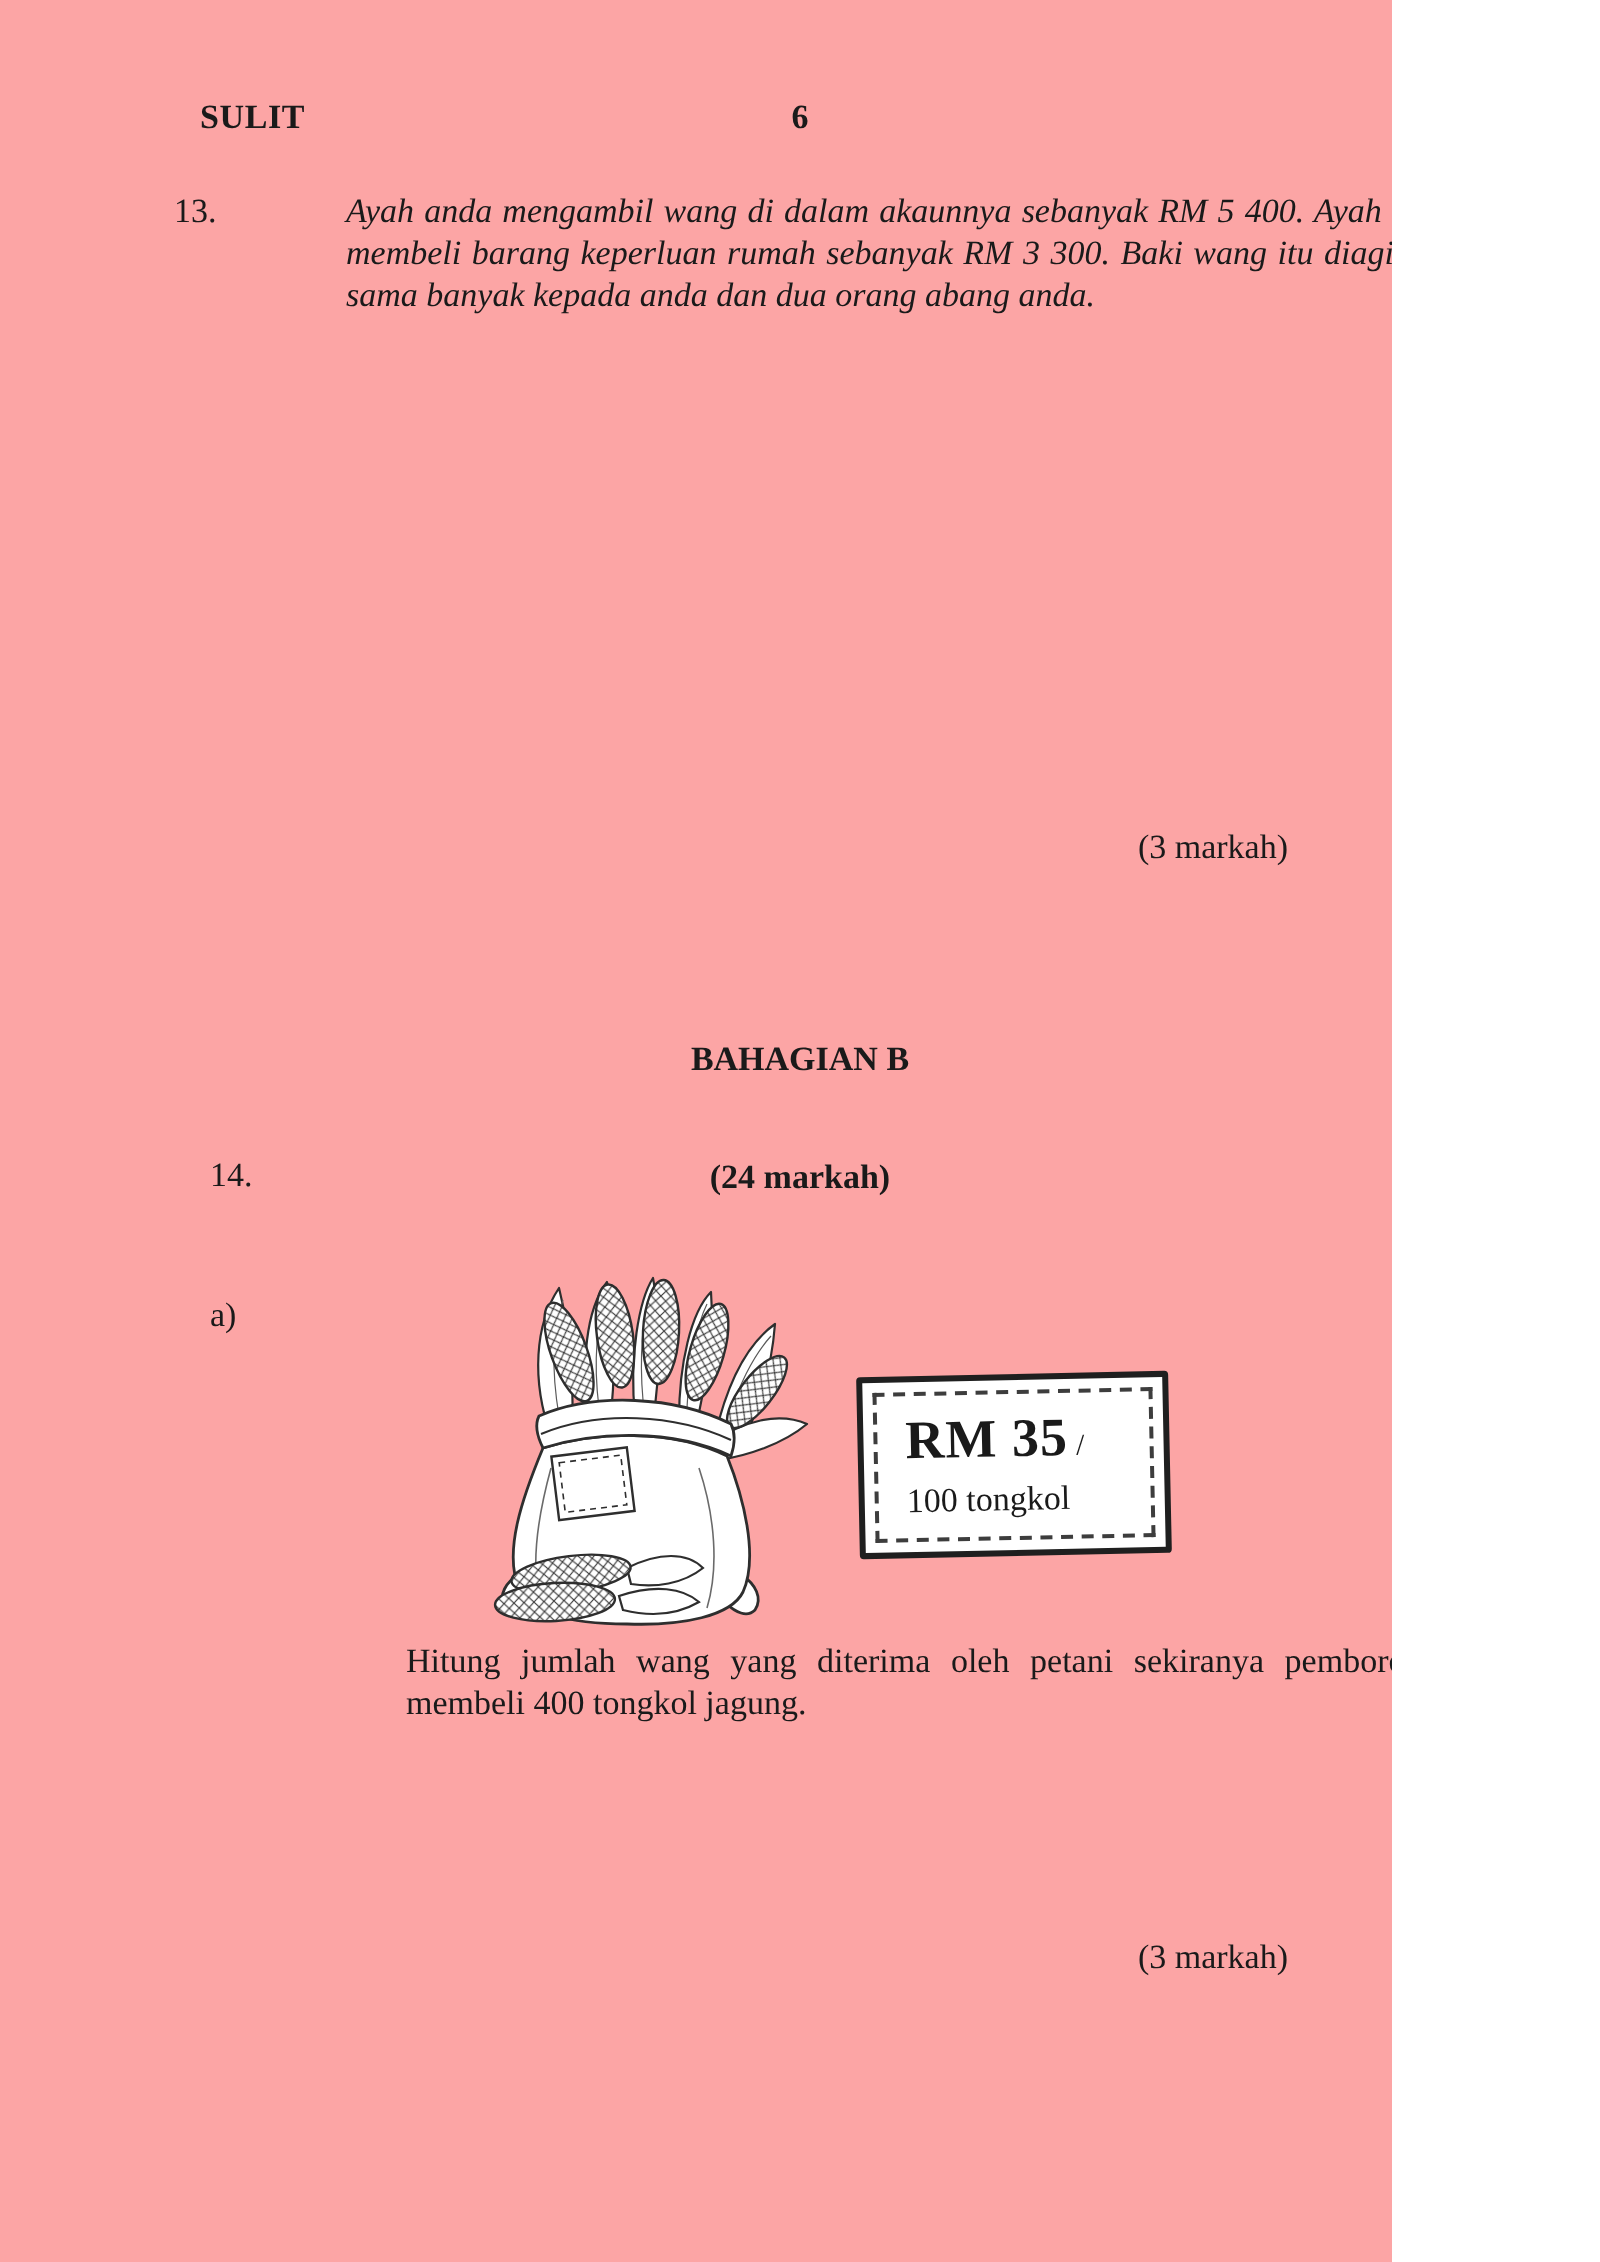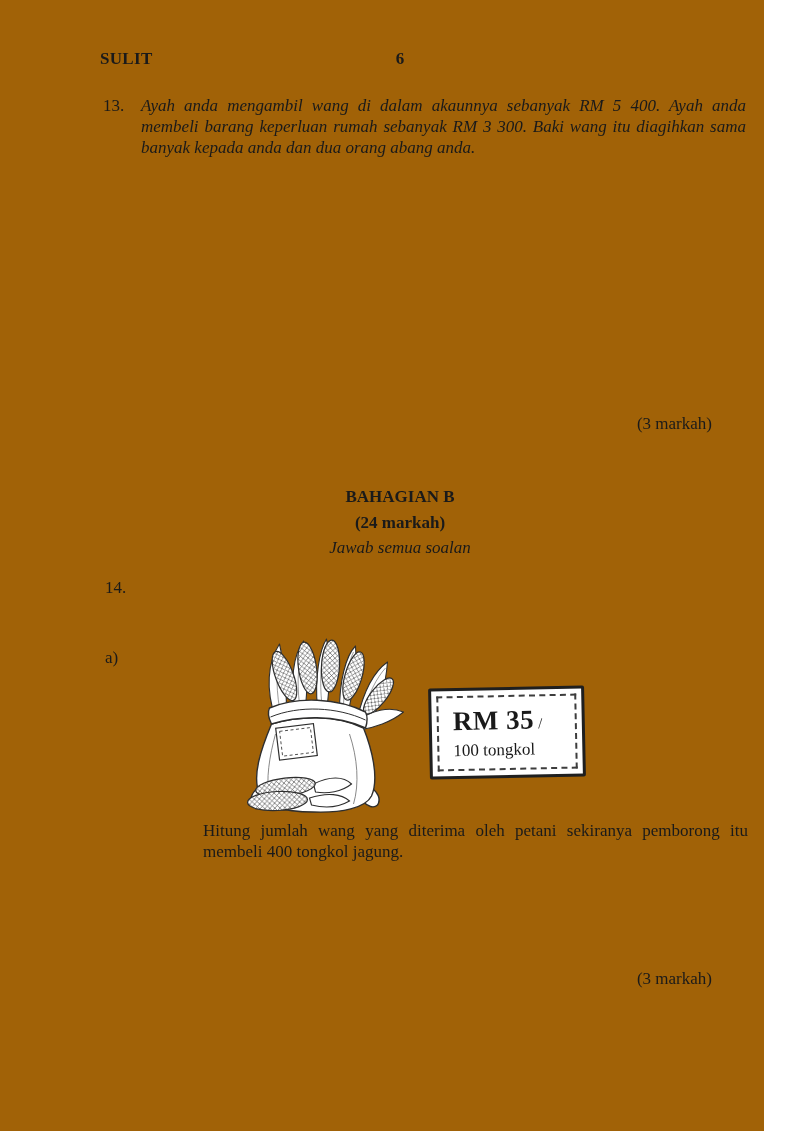--- a/index.html
+++ b/index.html
@@ -1,53 +1,53 @@
 <!DOCTYPE html>
 <html><head>
 <meta charset="utf-8">
 <style>
   * { margin: 0; padding: 0; box-sizing: border-box; }
   html, body { background: #ffffff; }
   .page {
     position: relative;
-    width: 764px;
+    width: 696px;
     height: 1131px;
-    background: #a16207;
+    background: #fca5a5;
     font-family: "Liberation Serif", serif;
     color: #1a1a1a;
     font-size: 17px;
     line-height: 21px;
     overflow: hidden;
   }
   .hdr-left {
     position: absolute; top: 48px; left: 100px;
     font-weight: bold; letter-spacing: 0.3px;
   }
   .hdr-page {
     position: absolute; top: 48px; left: 0; width: 800px;
     text-align: center; font-weight: bold;
   }
   .qblock { position: absolute; display: flex; align-items: flex-start; }
-  .q13 { top: 95px; left: 103px; width: 643px; }
+  .q13 { top: 95px; left: 87px; width: 643px; gap: 48px; }
   .q14 { top: 577px; left: 105px; width: 643px; flex-direction: column; }
   .qnum { flex: 0 0 38px; }
   .q14 .qnum { flex: 0 0 70px; }
   .qpart { flex: 0 0 28px; }
   .qtext { flex: 1 1 auto; }
   .just { text-align: justify; font-style: italic; }
   .marks {
     position: absolute; right: 52px; text-align: right;
   }
   .marks-1 { top: 413px; }
   .marks-2 { top: 968px; }
   .section-head {
     position: absolute; top: 484px; left: 0; width: 800px;
     text-align: center; line-height: 25.5px;
   }
-  .section-title, .section-marks { font-weight: bold; }
+  .section-title, .section-marks { font-weight: bold; margin-top: 33px; }
   .section-instr { font-style: italic; }
   .figure-sack {
     position: absolute; top: 638px; left: 228px;
     width: 188px; height: 178px;
   }
   .price-sign {
     position: absolute; top: 687px; left: 429px;
     width: 156px; height: 91px;
     border: 3px solid #1f1f1f;
     border-radius: 2px;
@@ -82,21 +82,20 @@
     <div class="qtext">
       <p class="just">Ayah anda mengambil wang di dalam akaunnya sebanyak RM 5 400. Ayah anda membeli barang keperluan rumah sebanyak RM 3 300. Baki wang itu diagihkan sama banyak kepada anda dan dua orang abang anda.</p>
     </div>
   </div>
 
   <div class="marks marks-1">(3 markah)</div>
 
   <div class="section-head">
     <div class="section-title">BAHAGIAN B</div>
     <div class="section-marks">(24 markah)</div>
-    <div class="section-instr">Jawab semua soalan</div>
   </div>
 
   <div class="qblock q14">
     <span class="qnum">14.</span>
     <span class="qpart">a)</span>
   </div>
 
   <svg class="figure-sack" viewBox="0 0 185 178" aria-hidden="true">
     <defs>
       <pattern id="hatch" width="5" height="5" patternUnits="userSpaceOnUse">

